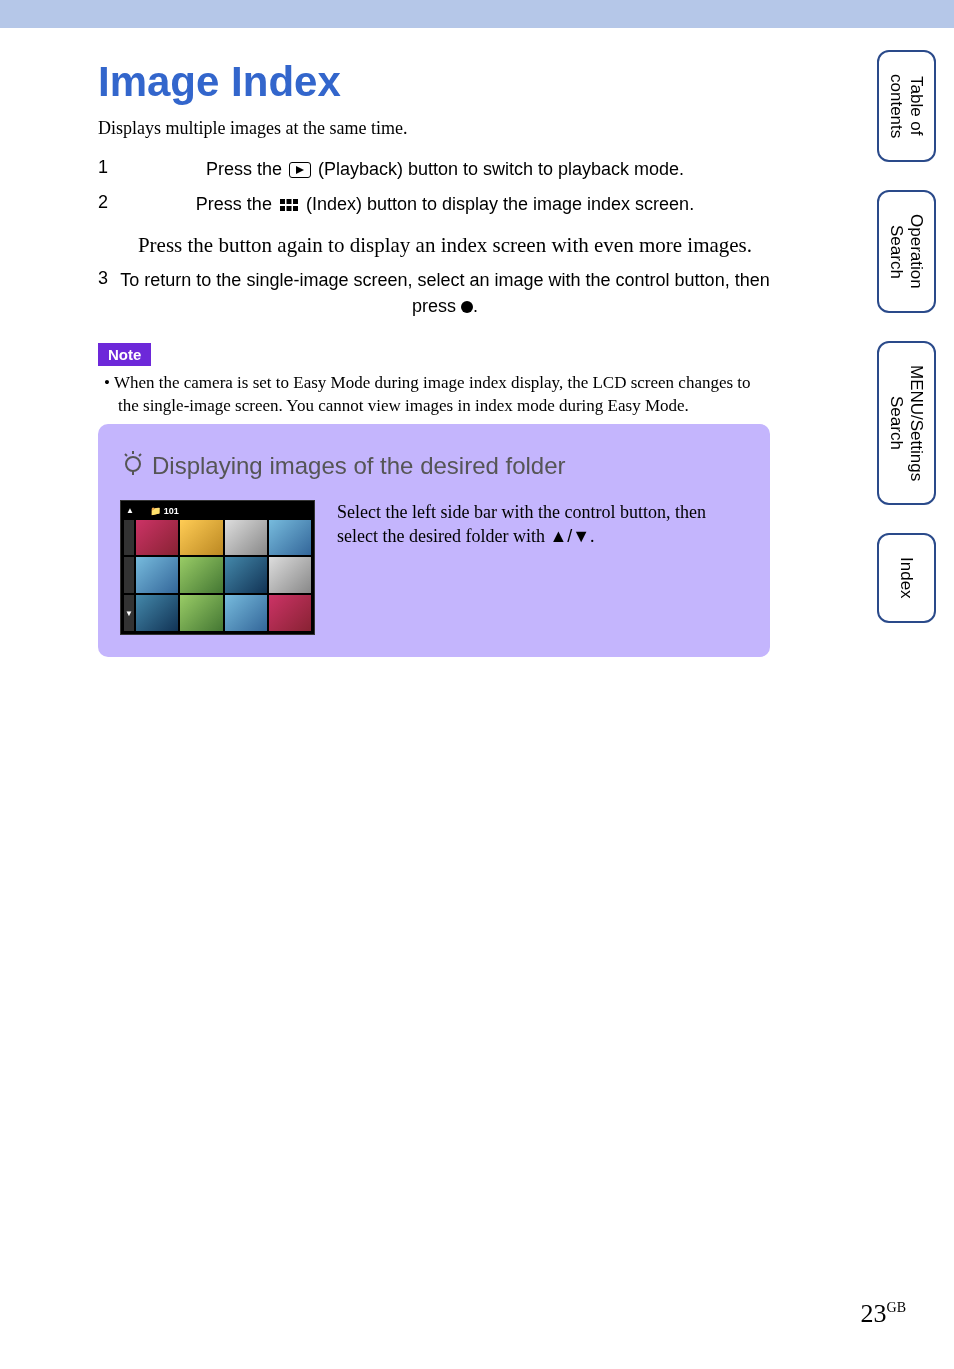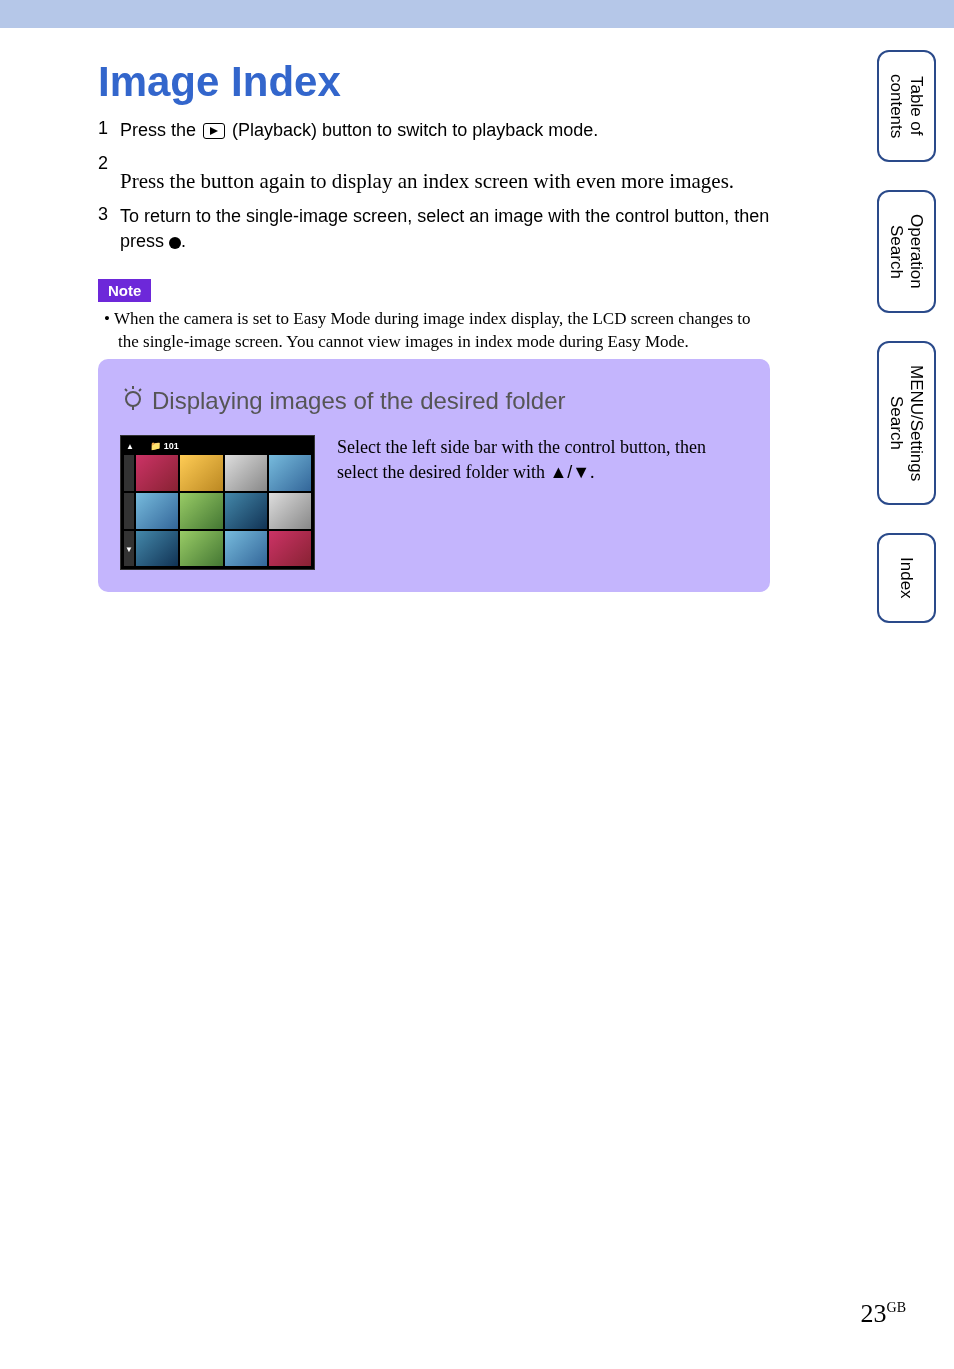--- a/index.html
+++ b/index.html
@@ -38,20 +38,21 @@
       align-items: flex-start;
     }
     .step-num {
       font-family: Arial, Helvetica, sans-serif;
       font-size: 18px;
       width: 22px;
       flex-shrink: 0;
     }
     .step-body {
       flex: 1;
+      text-align: center;
     }
     .step-text {
       font-family: Arial, Helvetica, sans-serif;
       font-size: 18px;
       line-height: 1.4;
       color: #000;
     }
     .step-sub {
       font-family: "Times New Roman", Times, serif;
       font-size: 21px;
@@ -225,37 +226,50 @@
       font-family: Arial, sans-serif;
     }
   </style>
 </head>
 <body>
 
 <div class="top-bar"></div>
 
 <div class="content">
   <h1>Image Index</h1>
+  <p class="intro">Displays multiple images at the same time.</p>
 
   <div class="step">
     <span class="step-num">1</span>
     <div class="step-body">
       <div class="step-text">
         <span>Press the </span><span class="icon-box">
             <svg width="10" height="10" viewBox="0 0 10 10">
               <polygon points="1,1 9,5 1,9" fill="#000"></polygon>
             </svg>
           </span><span> (Playback) button to switch to playback mode.</span>
       </div>
     </div>
   </div>
 
   <div class="step">
     <span class="step-num">2</span>
     <div class="step-body">
+      <div class="step-text">
+        <span>Press the </span><span class="icon-grid">
+            <svg width="18" height="12" viewBox="0 0 18 12">
+              <rect x="0" y="0" width="5" height="5" fill="#000"></rect>
+              <rect x="6.5" y="0" width="5" height="5" fill="#000"></rect>
+              <rect x="13" y="0" width="5" height="5" fill="#000"></rect>
+              <rect x="0" y="7" width="5" height="5" fill="#000"></rect>
+              <rect x="6.5" y="7" width="5" height="5" fill="#000"></rect>
+              <rect x="13" y="7" width="5" height="5" fill="#000"></rect>
+            </svg>
+          </span><span> (Index) button to display the image index screen.</span>
+      </div>
       <div class="step-sub">Press the button again to display an index screen with even more images.</div>
     </div>
   </div>
 
   <div class="step">
     <span class="step-num">3</span>
     <div class="step-body">
       <div class="step-text">
         <span>To return to the single-image screen, select an image with the control button, then press </span><span class="dot"></span><span>.</span>
       </div>

